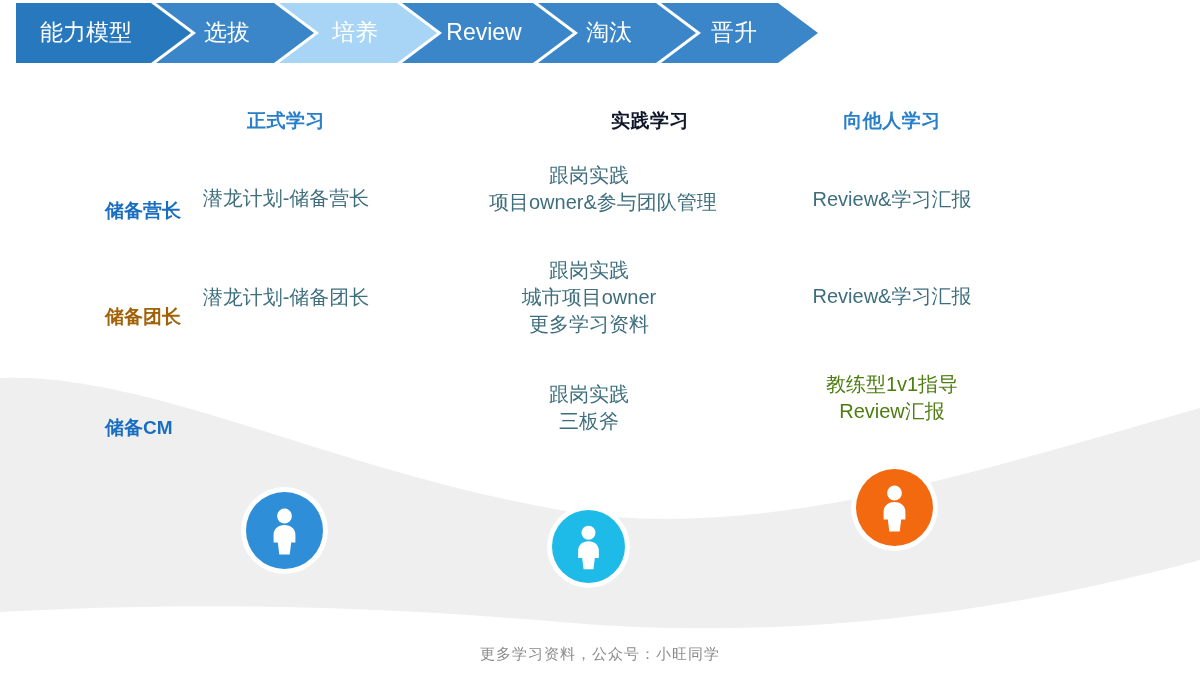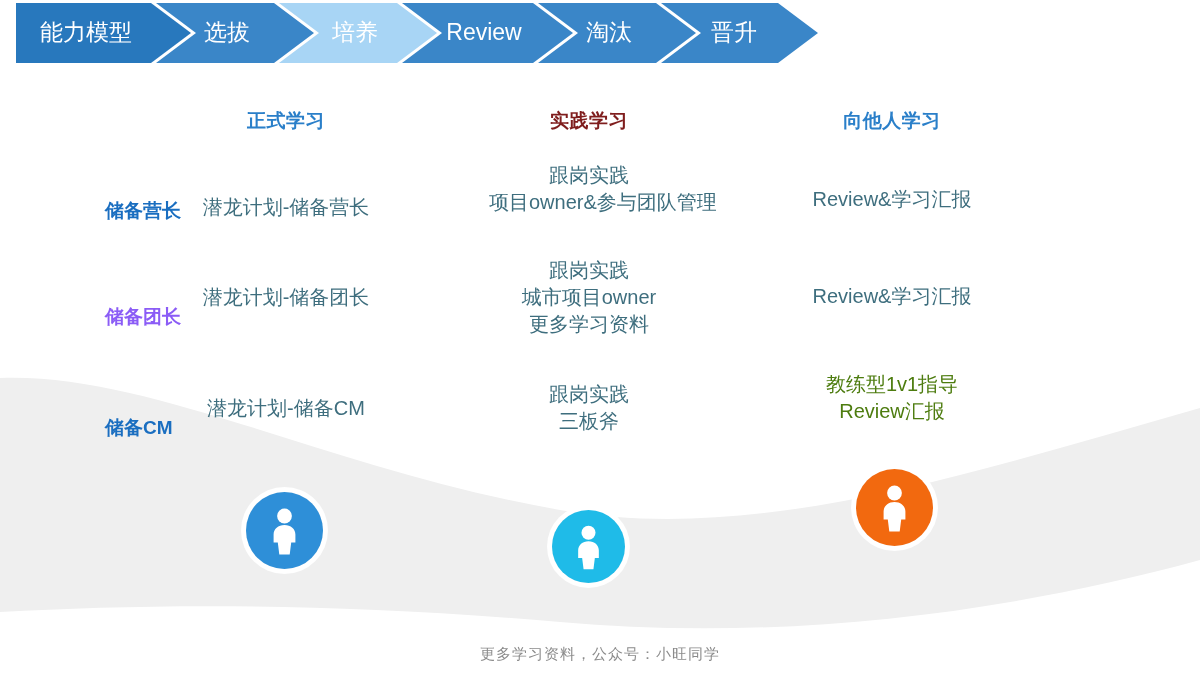--- a/index.html
+++ b/index.html
@@ -150,52 +150,49 @@
       <g>
         <path class="chev-shape" d="M645,3 L762,3 L802,33 L762,63 L645,63 L685,33 Z" fill="#3a86c8"></path>
         <text class="chev-label" x="718" y="34" fill="#ffffff">晋升</text>
       </g>
     </svg>
   </div>
 
   <div id="matrix">
 
     <div class="col-header" style="left: 186px; top: 108px; width: 200px; color: rgb(42, 127, 201);">正式学习</div>
-    <div class="col-header" style="left: 489px; top: 108px; width: 200px; color: #7f1d1d;">实践学习</div>
+    <div class="col-header" style="left: 489px; top: 108px; width: 200px; color: #0f172a; text-align: right;">实践学习</div>
     <div class="col-header" style="left: 792px; top: 108px; width: 200px; color: rgb(42, 127, 201);">向他人学习</div>
 
     <div class="row-label" style="left: 105px; top: 178px; color: rgb(26, 110, 192);">储备营长</div>
-    <div class="cell" style="left: 186px; top: 194px; width: 200px; color: rgb(62, 110, 126);">
+    <div class="cell" style="left: 186px; top: 185px; width: 200px; color: rgb(62, 110, 126);">
       <span class="line">潜龙计划-储备营长</span>
     </div>
     <div class="cell" style="left: 489px; top: 162px; width: 200px; color: rgb(62, 110, 126);">
       <span class="line">跟岗实践</span>
       <span class="line">项目owner&amp;参与团队管理</span>
     </div>
     <div class="cell" style="left: 792px; top: 186px; width: 200px; color: rgb(62, 110, 126);">
       <span class="line">Review&amp;学习汇报</span>
     </div>
 
-    <div class="row-label" style="left: 105px; top: 284px; color: #8b5cf6;">储备团长</div>
+    <div class="row-label" style="left: 105px; top: 284px; color: #a16207;">储备团长</div>
     <div class="cell" style="left: 186px; top: 284px; width: 200px; color: rgb(62, 110, 126);">
       <span class="line">潜龙计划-储备团长</span>
     </div>
     <div class="cell" style="left: 489px; top: 257px; width: 200px; color: rgb(62, 110, 126);">
       <span class="line">跟岗实践</span>
       <span class="line">城市项目owner</span>
       <span class="line">更多学习资料</span>
     </div>
     <div class="cell" style="left: 792px; top: 283px; width: 200px; color: rgb(62, 110, 126);">
       <span class="line">Review&amp;学习汇报</span>
     </div>
 
     <div class="row-label" style="left: 105px; top: 395px; color: rgb(26, 110, 192);">储备CM</div>
-    <div class="cell" style="left: 186px; top: 395px; width: 200px; color: rgb(62, 110, 126);">
-      <span class="line">潜龙计划-储备CM</span>
-    </div>
     <div class="cell" style="left: 489px; top: 381px; width: 200px; color: rgb(62, 110, 126);">
       <span class="line">跟岗实践</span>
       <span class="line">三板斧</span>
     </div>
     <div class="cell" style="left: 792px; top: 371px; width: 200px; color: #4d7c0f;">
       <span class="line">教练型1v1指导</span>
       <span class="line">Review汇报</span>
     </div>
   </div>
 

